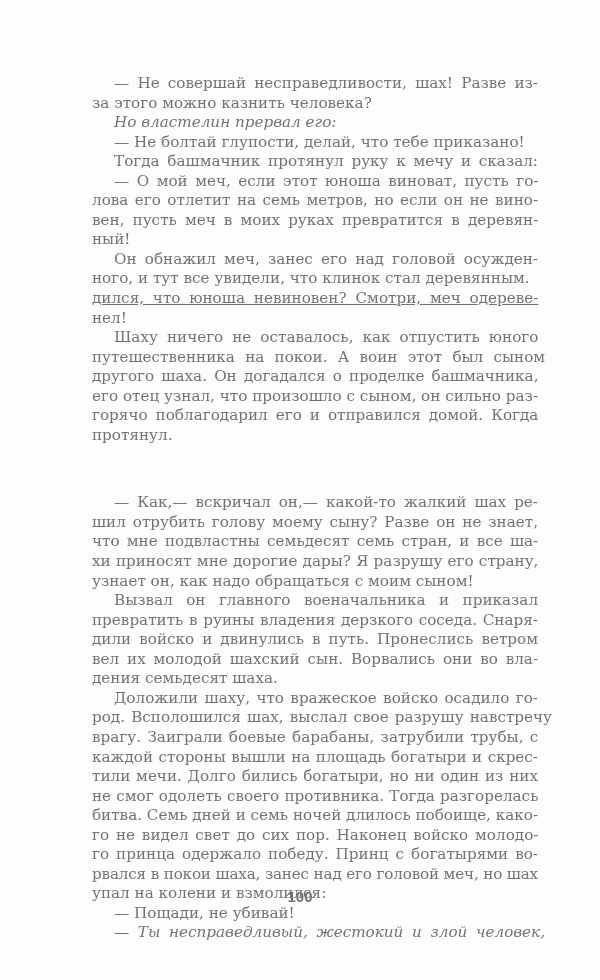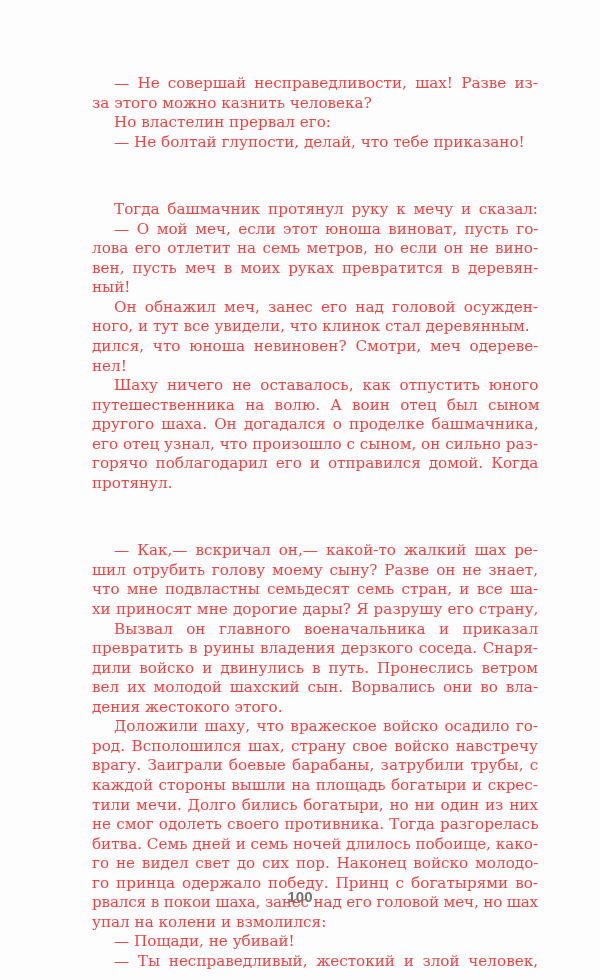--- a/index.html
+++ b/index.html
@@ -22,21 +22,21 @@
       background: #fdfdfd;
     }
     .text-block {
       position: absolute;
       left: 92px;
       top: 74px;
       width: 446px;
       font-family: "DejaVu Serif", serif;
       font-size: 15.2px;
       line-height: 19.55px;
-      color: #ef4444;
+      color: #737373;
     }
     .line {
       display: block;
       white-space: nowrap;
       text-align: justify;
       text-align-last: justify;
       height: 19.55px;
       overflow: visible;
     }
     .line.last {
@@ -57,54 +57,55 @@
       color: #737373;
     }
   </style>
 </head>
 <body>
 
 <div class="page">
   <div class="text-block" id="text-block">
       <span class="line indent" style="display: block; width: auto; word-spacing: 3.33333px;">— Не совершай несправедливости, шах! Разве из-</span>
       <span class="line last" style="display: block; width: auto;">за этого можно казнить человека?</span>
-      <span class="line indent last" style="display: block; width: auto;">Но властелин прервал его:</span>
+      <span class="line indent last" style="display: block; width: auto; font-style: italic;">Но властелин прервал его:</span>
       <span class="line indent last" style="display: block; width: auto;">— Не болтай глупости, делай, что тебе приказано!</span>
-      <span class="line indent" style="display: block; width: auto; word-spacing: 2.85714px; margin-top: 48px;">Тогда башмачник протянул руку к мечу и сказал:</span>
+      <span class="line indent" style="display: block; width: auto; word-spacing: 2.85714px;">Тогда башмачник протянул руку к мечу и сказал:</span>
       <span class="line indent" style="display: block; width: auto; word-spacing: 2.66667px;">— О мой меч, если этот юноша виноват, пусть го-</span>
       <span class="line" style="display: block; width: auto; word-spacing: 1.6px;">лова его отлетит на семь метров, но если он не вино-</span>
       <span class="line" style="display: block; width: auto; word-spacing: 3.25px;">вен, пусть меч в моих руках превратится в деревян-</span>
       <span class="line last" style="display: block; width: auto;">ный!</span>
       <span class="line indent" style="display: block; width: auto; word-spacing: 3.28571px;">Он обнажил меч, занес его над головой осужден-</span>
       <span class="line last" style="display: block; width: auto;">ного, и тут все увидели, что клинок стал деревянным.</span>
-      <span class="line" style="display: block; width: auto; word-spacing: 4px;">дился, что юноша невиновен? Смотри, меч одереве-</span>
+      <span class="line" style="display: block; width: auto; word-spacing: 4px; text-decoration: underline;">дился, что юноша невиновен? Смотри, меч одереве-</span>
       <span class="line last" style="display: block; width: auto;">нел!</span>
       <span class="line indent" style="display: block; width: auto; word-spacing: 4.16667px;">Шаху ничего не оставалось, как отпустить юного</span>
-      <span class="line" style="display: block; width: auto; word-spacing: 5.42857px;">путешественника на волю. А воин отец был сыном</span>
+      <span class="line" style="display: block; width: auto; word-spacing: 5.42857px;">путешественника на покои. А воин этот был сыном</span>
       <span class="line" style="display: block; width: auto; word-spacing: 2.33333px;">другого шаха. Он догадался о проделке башмачника,</span>
       <span class="line" style="display: block; width: auto;">его отец узнал, что произошло с сыном, он сильно раз-</span>
       <span class="line" style="display: block; width: auto; word-spacing: 3.16667px;">горячо поблагодарил его и отправился домой. Когда</span>
       <span class="line last" style="display: block; width: auto;">протянул.</span>
       <span class="line indent" style="display: block; width: auto; word-spacing: 3.14286px; margin-top: 48px;">— Как,— вскричал он,— какой-то жалкий шах ре-</span>
       <span class="line" style="display: block; width: auto; word-spacing: 2px;">шил отрубить голову моему сыну? Разве он не знает,</span>
       <span class="line" style="display: block; width: auto; word-spacing: 2.375px;">что мне подвластны семьдесят семь стран, и все ша-</span>
       <span class="line" style="display: block; width: auto; word-spacing: 0.375px;">хи приносят мне дорогие дары? Я разрушу его страну,</span>
+      <span class="line last" style="display: block; width: auto;">узнает он, как надо обращаться с моим сыном!</span>
       <span class="line indent" style="display: block; width: auto; word-spacing: 8.6px;">Вызвал он главного военачальника и приказал</span>
       <span class="line" style="display: block; width: auto; word-spacing: 0.833333px;">превратить в руины владения дерзкого соседа. Снаря-</span>
       <span class="line" style="display: block; width: auto; word-spacing: 3.14286px;">дили войско и двинулись в путь. Пронеслись ветром</span>
       <span class="line" style="display: block; width: auto; word-spacing: 3px;">вел их молодой шахский сын. Ворвались они во вла-</span>
-      <span class="line last" style="display: block; width: auto;">дения жестокого этого.</span>
+      <span class="line last" style="display: block; width: auto;">дения семьдесят шаха.</span>
       <span class="line indent" style="display: block; width: auto; word-spacing: 1.5px;">Доложили шаху, что вражеское войско осадило го-</span>
-      <span class="line" style="display: block; width: auto; word-spacing: 1.33333px;">род. Всполошился шах, страну свое войско навстречу</span>
+      <span class="line" style="display: block; width: auto; word-spacing: 1.33333px;">род. Всполошился шах, выслал свое разрушу навстречу</span>
       <span class="line" style="display: block; width: auto; word-spacing: 1.5px;">врагу. Заиграли боевые барабаны, затрубили трубы, с</span>
       <span class="line" style="display: block; width: auto; word-spacing: 0.571429px;">каждой стороны вышли на площадь богатыри и скрес-</span>
       <span class="line" style="display: block; width: auto; word-spacing: 0.888889px;">тили мечи. Долго бились богатыри, но ни один из них</span>
       <span class="line" style="display: block; width: auto; word-spacing: 0.333333px;">не смог одолеть своего противника. Тогда разгорелась</span>
       <span class="line" style="display: block; width: auto; letter-spacing: -0.0192308px;">битва. Семь дней и семь ночей длилось побоище, како-</span>
       <span class="line" style="display: block; width: auto; word-spacing: 2px;">го не видел свет до сих пор. Наконец войско молодо-</span>
       <span class="line" style="display: block; width: auto; word-spacing: 2.14286px;">го принца одержало победу. Принц с богатырями во-</span>
       <span class="line" style="display: block; width: auto; letter-spacing: -0.185185px;">рвался в покои шаха, занес над его головой меч, но шах</span>
       <span class="line last" style="display: block; width: auto;">упал на колени и взмолился:</span>
       <span class="line indent last" style="display: block; width: auto;">— Пощади, не убивай!</span>
-      <span class="line indent" style="display: block; width: auto; word-spacing: 3.83333px;">— Ты несправедливый, жестокий и злой человек,</span>
+      <span class="line indent" style="display: block; width: auto; word-spacing: 3.83333px; font-style: italic;">— Ты несправедливый, жестокий и злой человек,</span>
     </div>
   <div class="page-number">100</div>
 </div>
 
 </body></html>

